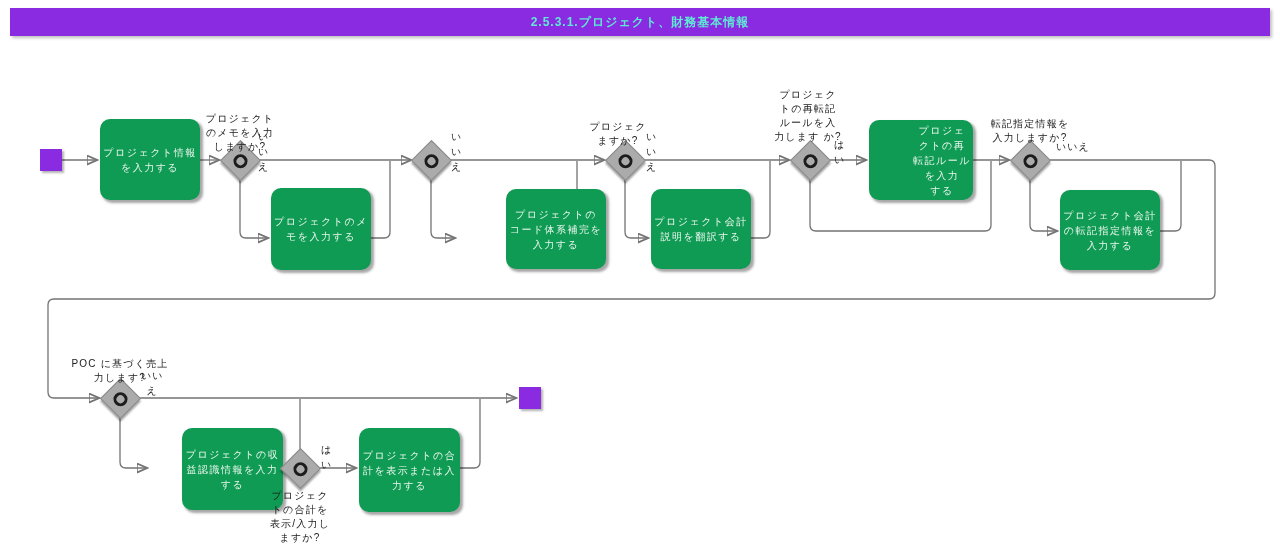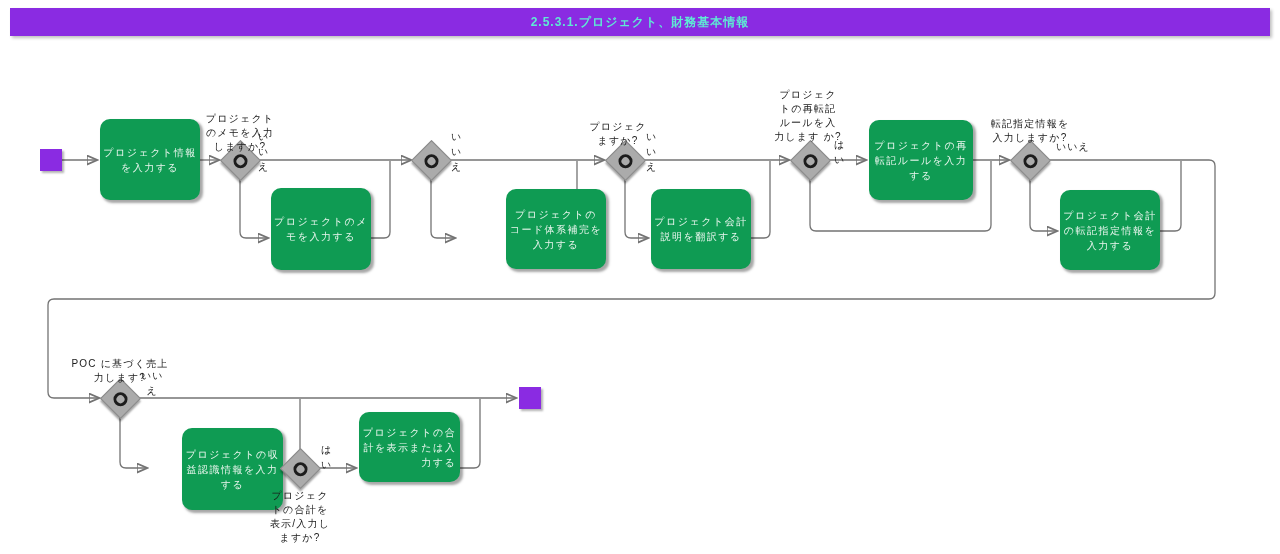--- a/index.html
+++ b/index.html
@@ -87,30 +87,30 @@
 
   <div class="act" style="left:100px;top:119px;width:100px;height:81px;">プロジェクト情報
 を入力する</div>
   <div class="act" style="left:271px;top:188px;width:100px;height:82px;">プロジェクトのメ
 モを入力する</div>
   <div class="act" style="left:458px;top:189px;width:100px;height:80px;margin-left:48px;">プロジェクトの
 コード体系補完を
 入力する</div>
   <div class="act" style="left:651px;top:189px;width:100px;height:80px;">プロジェクト会計
 説明を翻訳する</div>
-  <div class="act" style="left:869px;top:120px;width:104px;height:80px;">プロジェクトの再
+  <div class="act" style="left:869px;top:120px;width:104px;height:80px;padding-left:44px;">プロジェクトの再
 転記ルールを入力
 する</div>
   <div class="act" style="left:1060px;top:190px;width:100px;height:80px;">プロジェクト会計
 の転記指定情報を
 入力する</div>
   <div class="act" style="left:150px;top:428px;width:101px;height:82px;margin-left:32px;">プロジェクトの収
 益認識情報を入力
 する</div>
-  <div class="act" style="left:359px;top:412px;width:101px;height:70px;text-align:right;">プロジェクトの合
+  <div class="act" style="left:359px;top:428px;width:101px;height:84px;">プロジェクトの合
 計を表示または入
 力する</div>
 
   <div class="diamond" style="left:226px;top:146px;">
       <div class="ring"></div>
     </div>
   <div class="diamond" style="left:417px;top:146px;">
       <div class="ring"></div>
     </div>
   <div class="diamond" style="left:611px;top:146px;">

